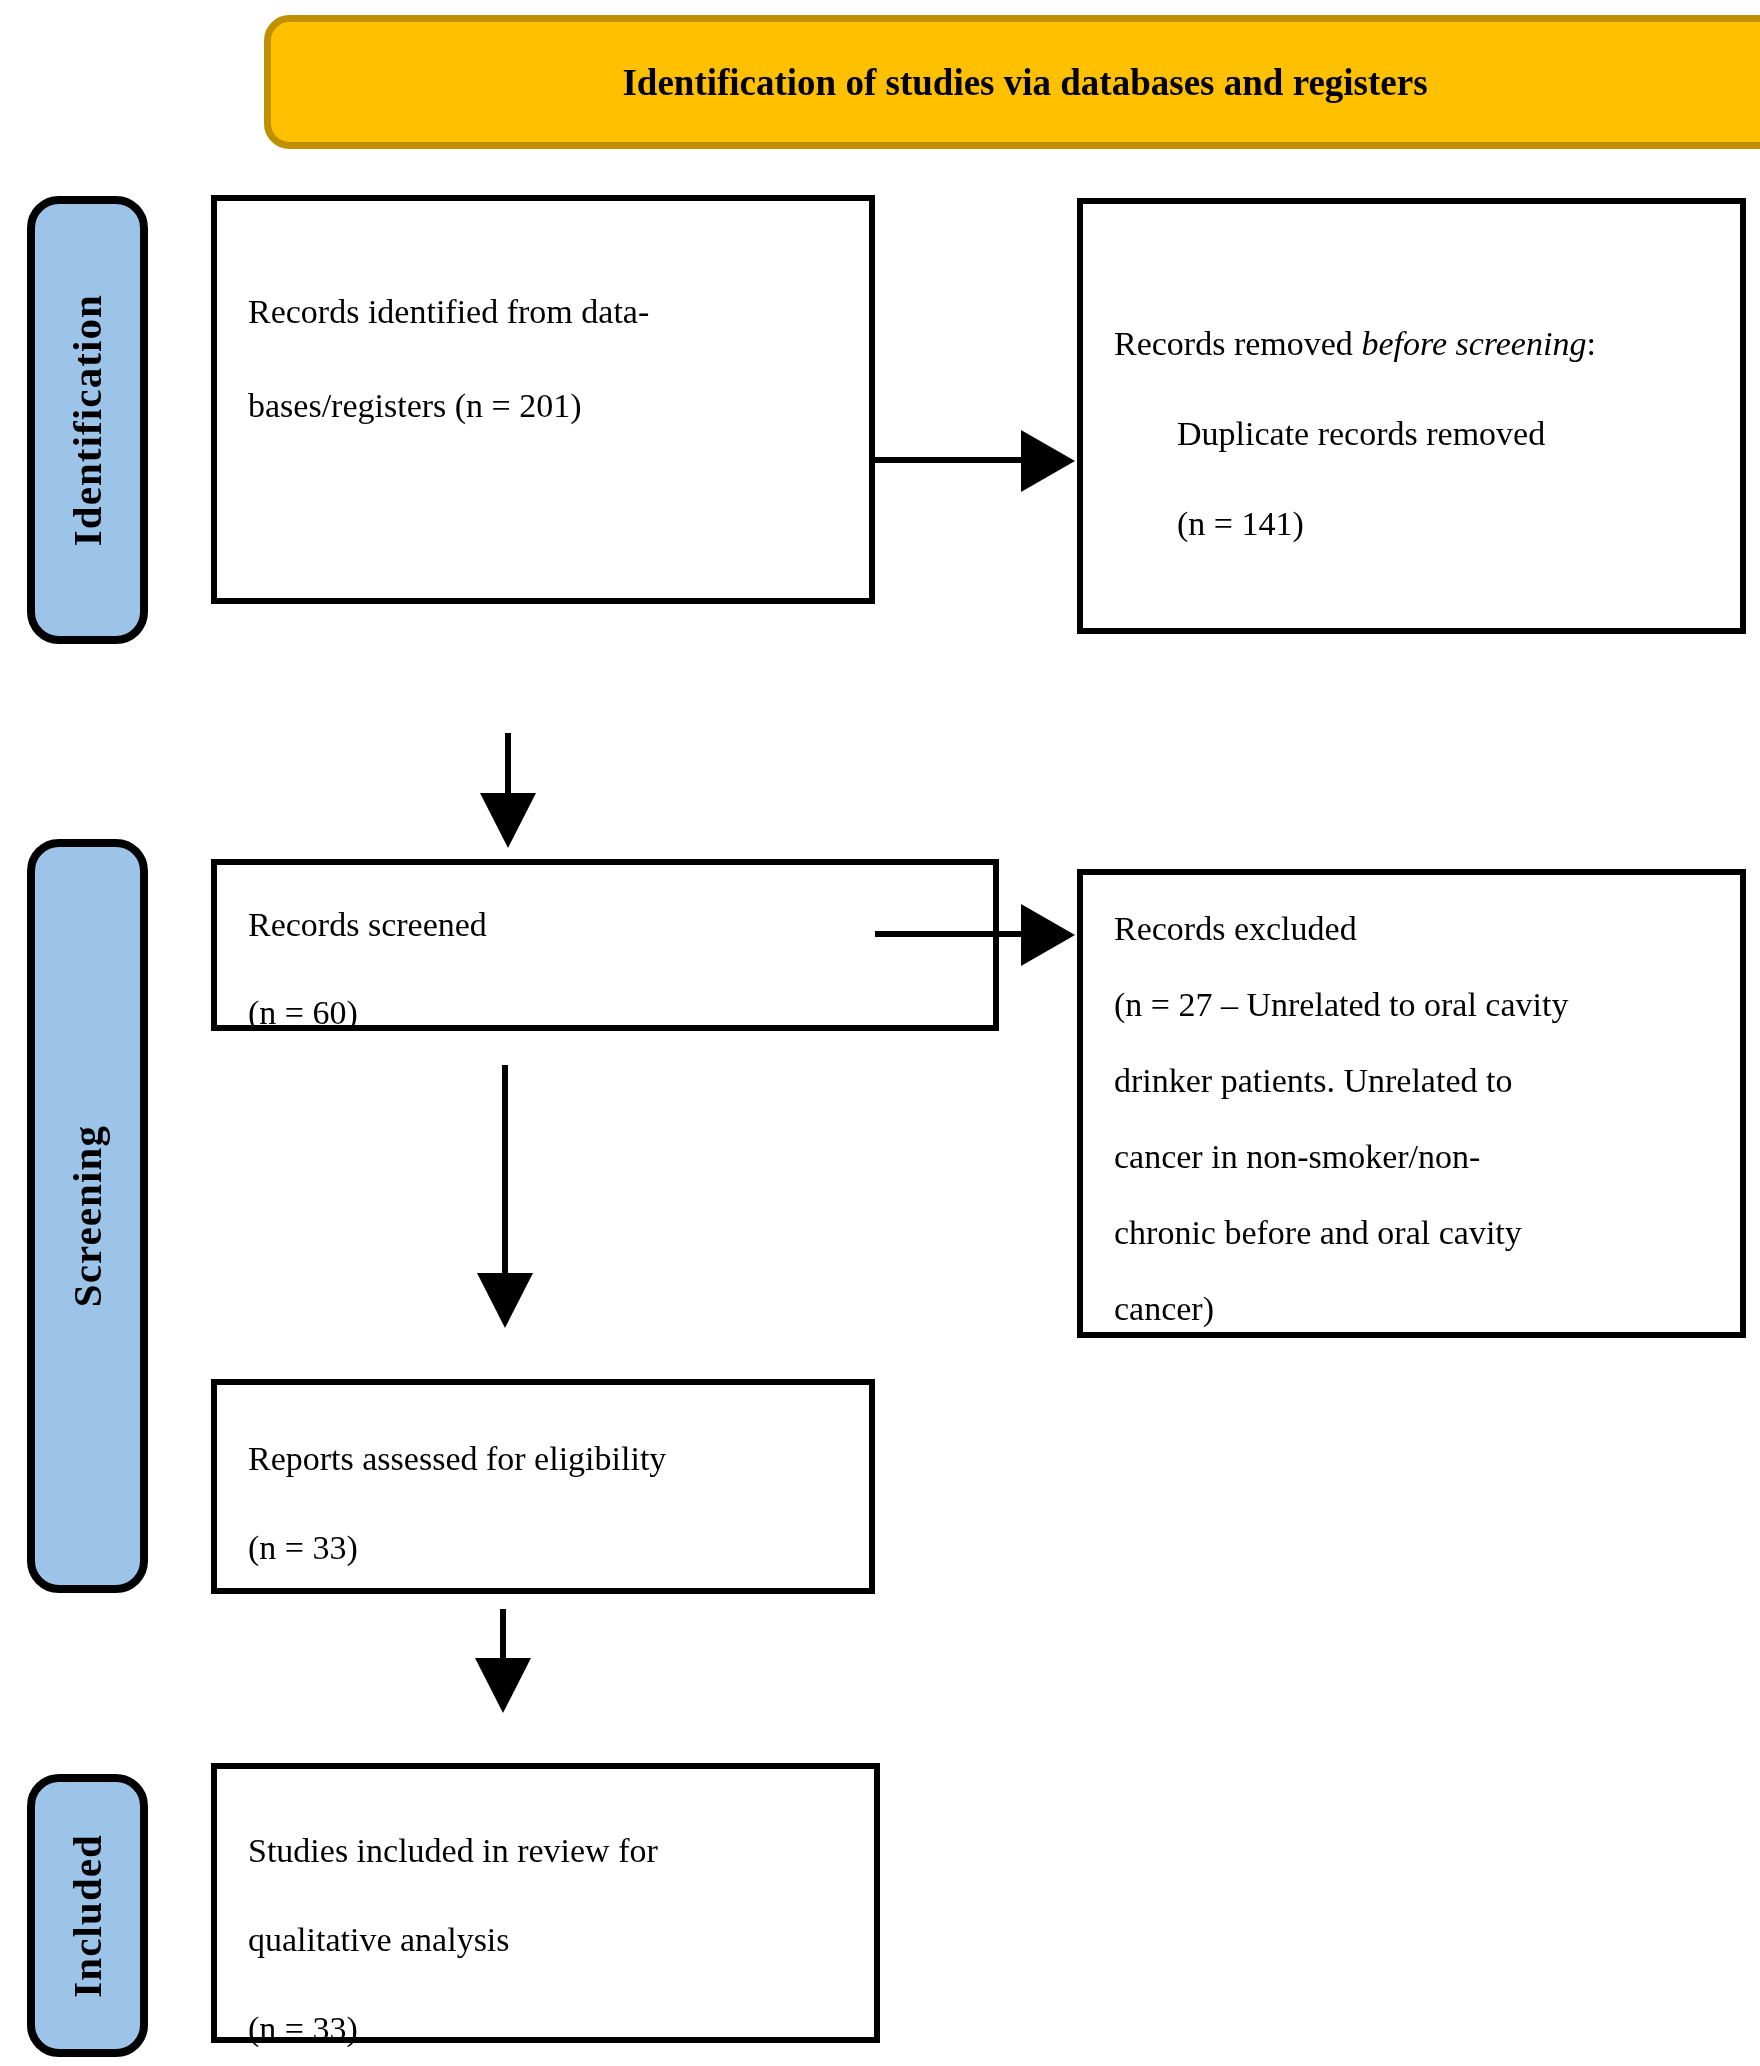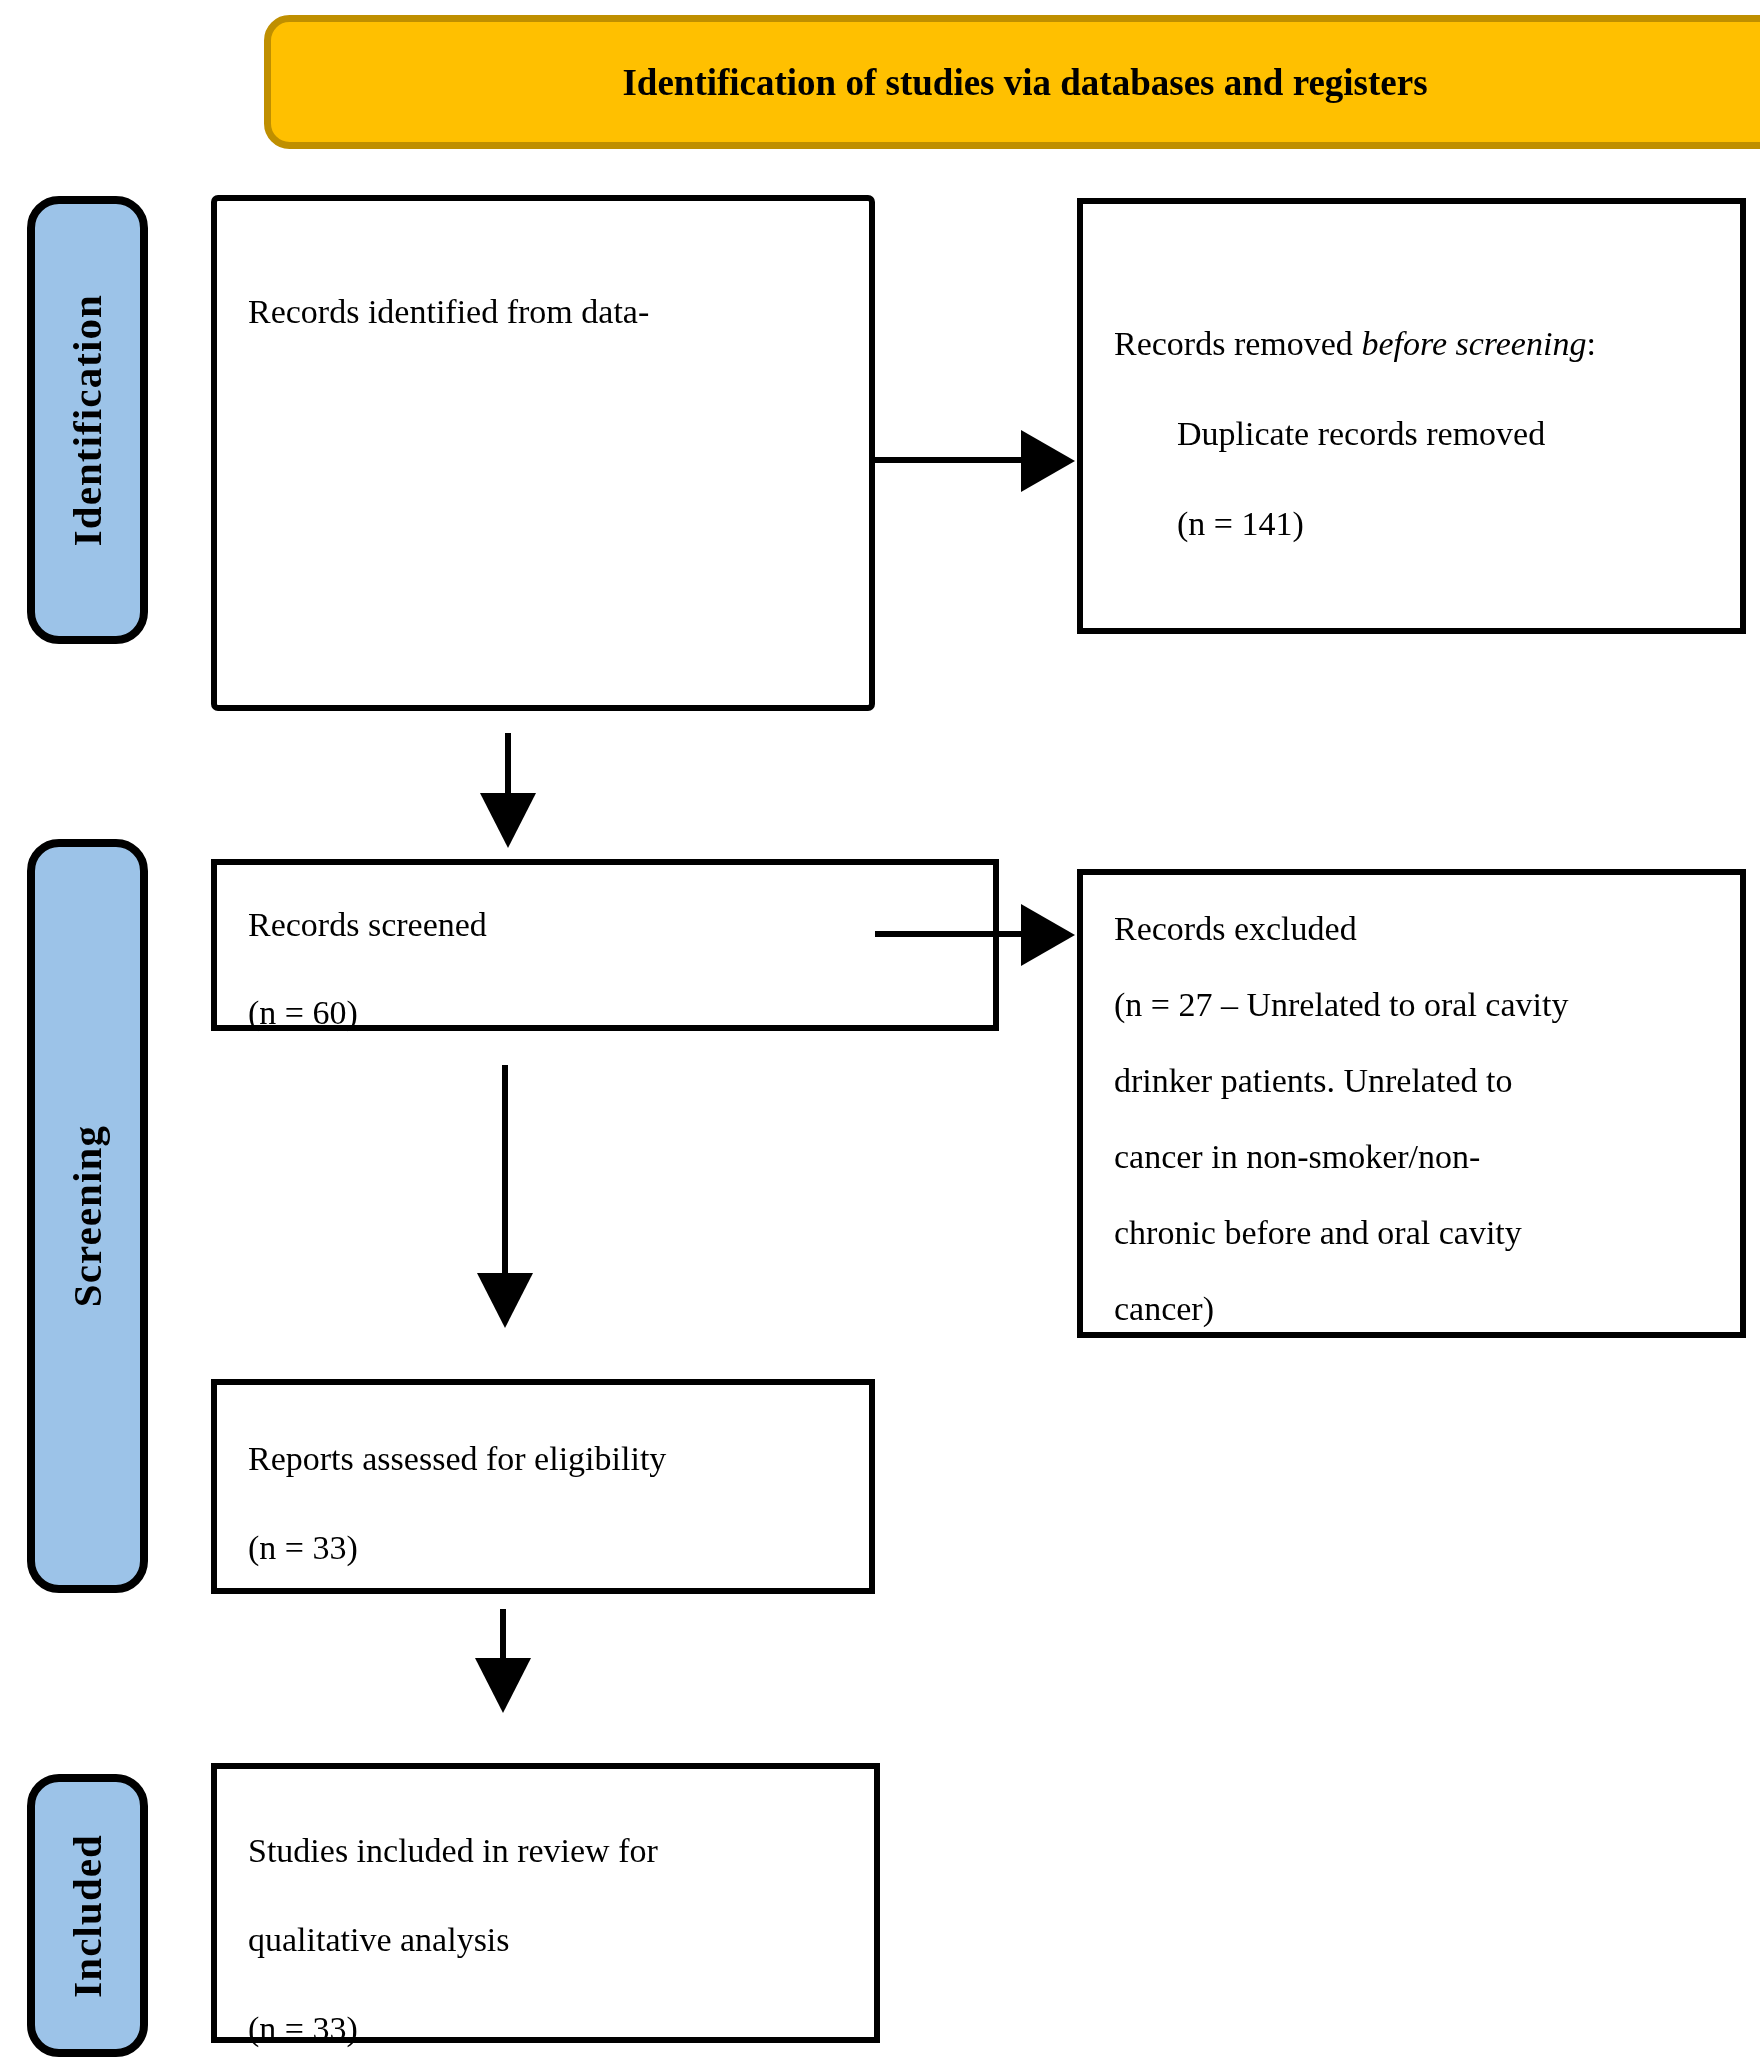--- a/index.html
+++ b/index.html
@@ -49,21 +49,21 @@
   .stage-screening      { top: 839px; height: 754px; }
   .stage-included       { top: 1774px; height: 283px;  }
 
   
   .flowbox {
     background: #ffffff;
     border: 6.4px solid #000000;
     font-size: 34px;
     line-height: 90px;
   }
-  .box-identified { left: 211px;  top: 195px;  width: 664px; height: 516px; padding: 64px 21px 0 31px; line-height: 94px; border-radius: 7px; }
+  .box-identified { left: 211px;  top: 195px;  width: 664px; height: 409px; padding: 64px 21px 0 31px; line-height: 94px; }
   .box-removed    { left: 1077px; top: 198px;  width: 669px; height: 436px; padding: 95px 16px 0 31px; line-height: 90px; }
   .box-screened   { left: 211px;  top: 859px; width: 788px; height: 172px; padding: 16px 21px 0 31px;  line-height: 88px; }
   .box-excluded   { left: 1077px; top: 869px; width: 669px; height: 469px; padding: 16px 16px 0 31px;  line-height: 76px; }
   .box-assessed   { left: 211px;  top: 1379px; width: 664px; height: 215px; padding: 29px 21px 0 31px;  line-height: 89px; }
   .box-included   { left: 211px;  top: 1763px; width: 669px; height: 280px; padding: 37px 12px 0 31px;  line-height: 89px; }
 
   .indent { margin-left: 63px; }
   .ital   { font-style: italic; }
 
   
@@ -96,20 +96,21 @@
   </div>
   <div class="abs stage stage-screening">
     <div class="stage-label">Screening</div>
   </div>
   <div class="abs stage stage-included">
     <div class="stage-label">Included</div>
   </div>
 
   <div class="abs flowbox box-identified">
     <div>Records identified from data-</div>
+    <div>bases/registers (n = 201)</div>
   </div>
 
   <div class="abs flowbox box-removed">
     <div><span>Records removed </span><span class="ital">before screening</span><span>:</span></div>
     <div class="indent">Duplicate records removed</div>
     <div class="indent">(n = 141)</div>
   </div>
 
   <div class="abs flowbox box-screened">
     <div>Records screened</div>

